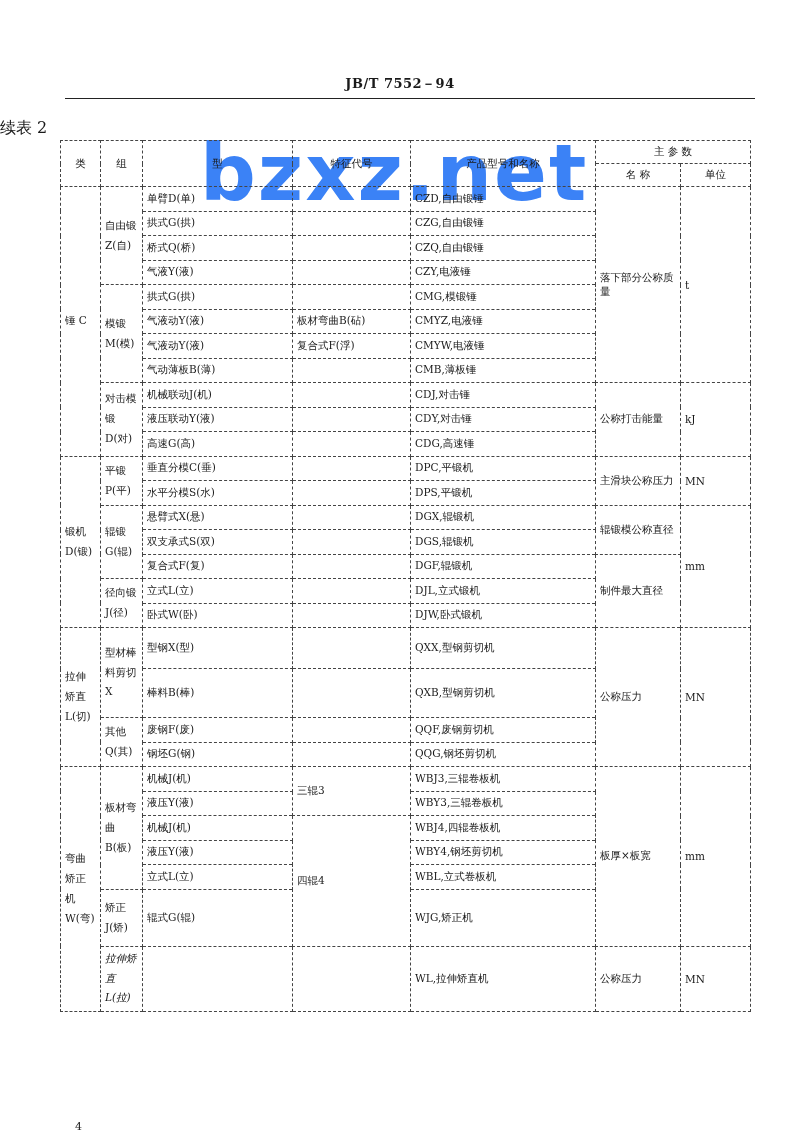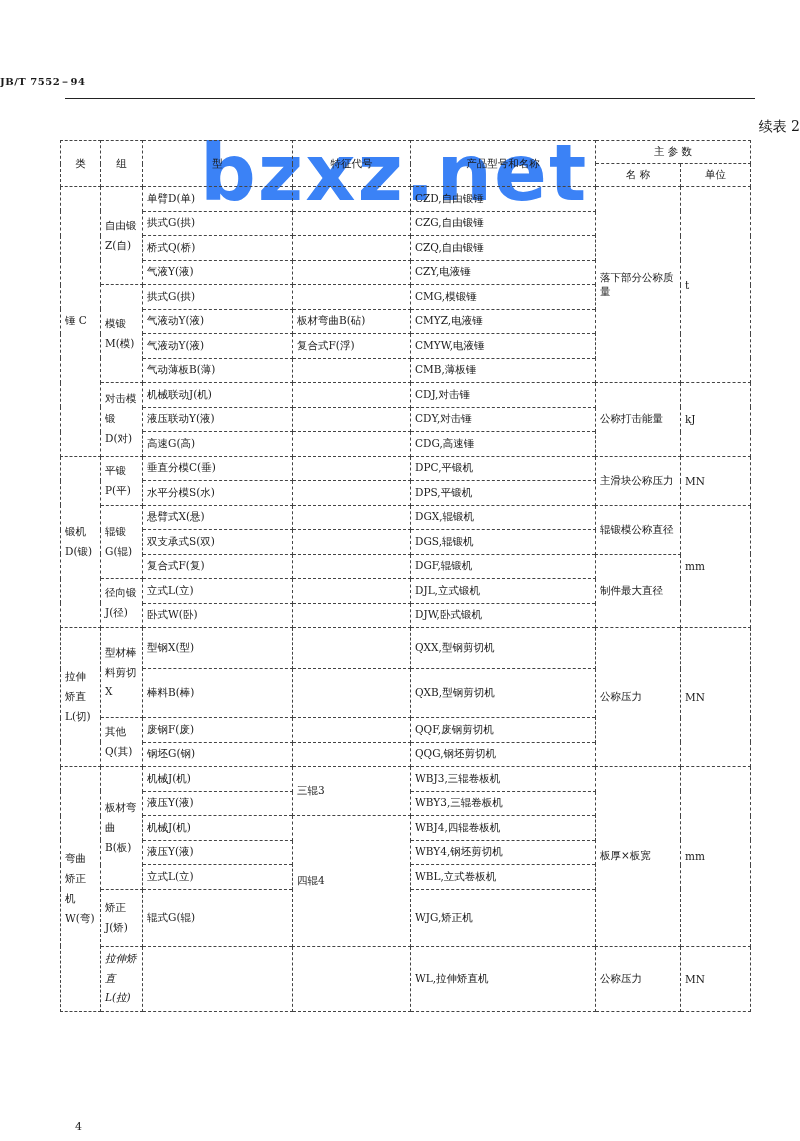--- a/index.html
+++ b/index.html
@@ -1,21 +1,21 @@
 <!DOCTYPE html>
 <html><head>
 <meta charset="utf-8">
 <style>
   html, body { margin: 0; padding: 0; background: #ffffff; }
   body { width: 800px; height: 1141px; position: relative; overflow: hidden;
          font-family: "DejaVu Serif", "Liberation Serif", serif; color: #1a1a1a; }
-  .hdr { position: absolute; top: 75px; left: 0; width: 800px; 
-         font-size: 10px; font-weight: bold; letter-spacing: 0.5px; }
+  .hdr { position: absolute; top: 75px; left: 0; width: 800px; text-align: center;
+         font-size: 13px; font-weight: bold; letter-spacing: 0.5px; }
   .hrule { position: absolute; top: 98px; left: 65px; width: 690px; border-top: 1.5px solid #222; }
-  .caption { position: absolute; top: 118px; left: 0; width: 800px; text-align: right; font-size: 14px; }
+  .caption { position: absolute; top: 118px; left: 0; width: 800px; text-align: left; font-size: 16px; }
   .watermark { position: absolute; top: 128px; left: 200px; font-family: "DejaVu Sans", sans-serif;
                font-size: 78px; font-weight: bold; color: #3b82f6; letter-spacing: 2px; z-index: 0; }
   table { position: absolute; top: 140px; left: 60px; width: 690px; border-collapse: collapse;
           font-size: 10.5px; z-index: 1; table-layout: fixed; }
   td, th { border: 1px dashed #444; padding: 0 4px; font-weight: normal; vertical-align: middle; }
   th { height: 30px; }
   td { height: 23.5px; }
   .c { }
   .v { text-align: left; line-height: 1.9; }
   .tall { height: 64px; font-style: italic; }

